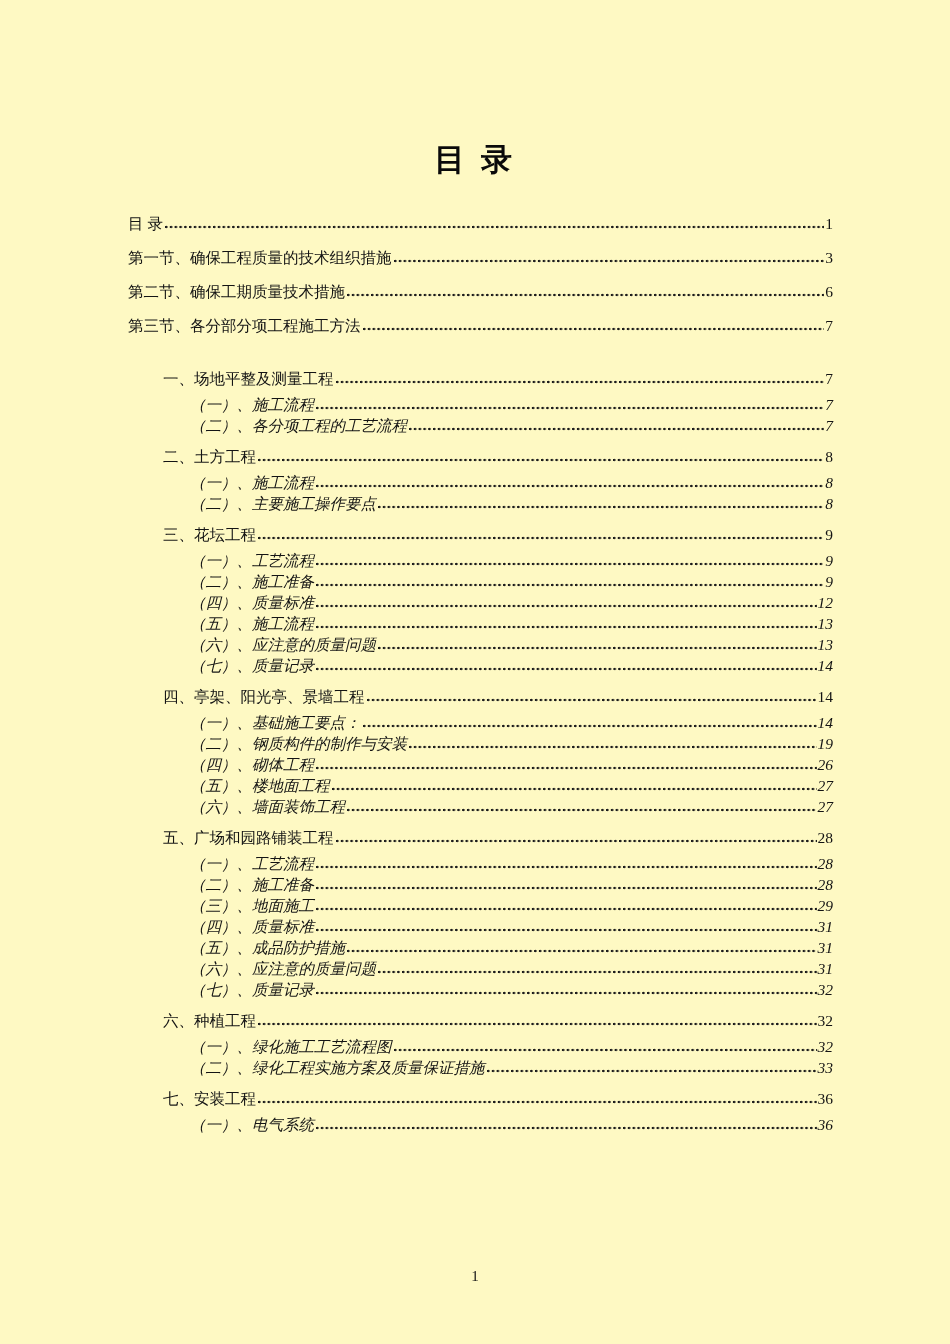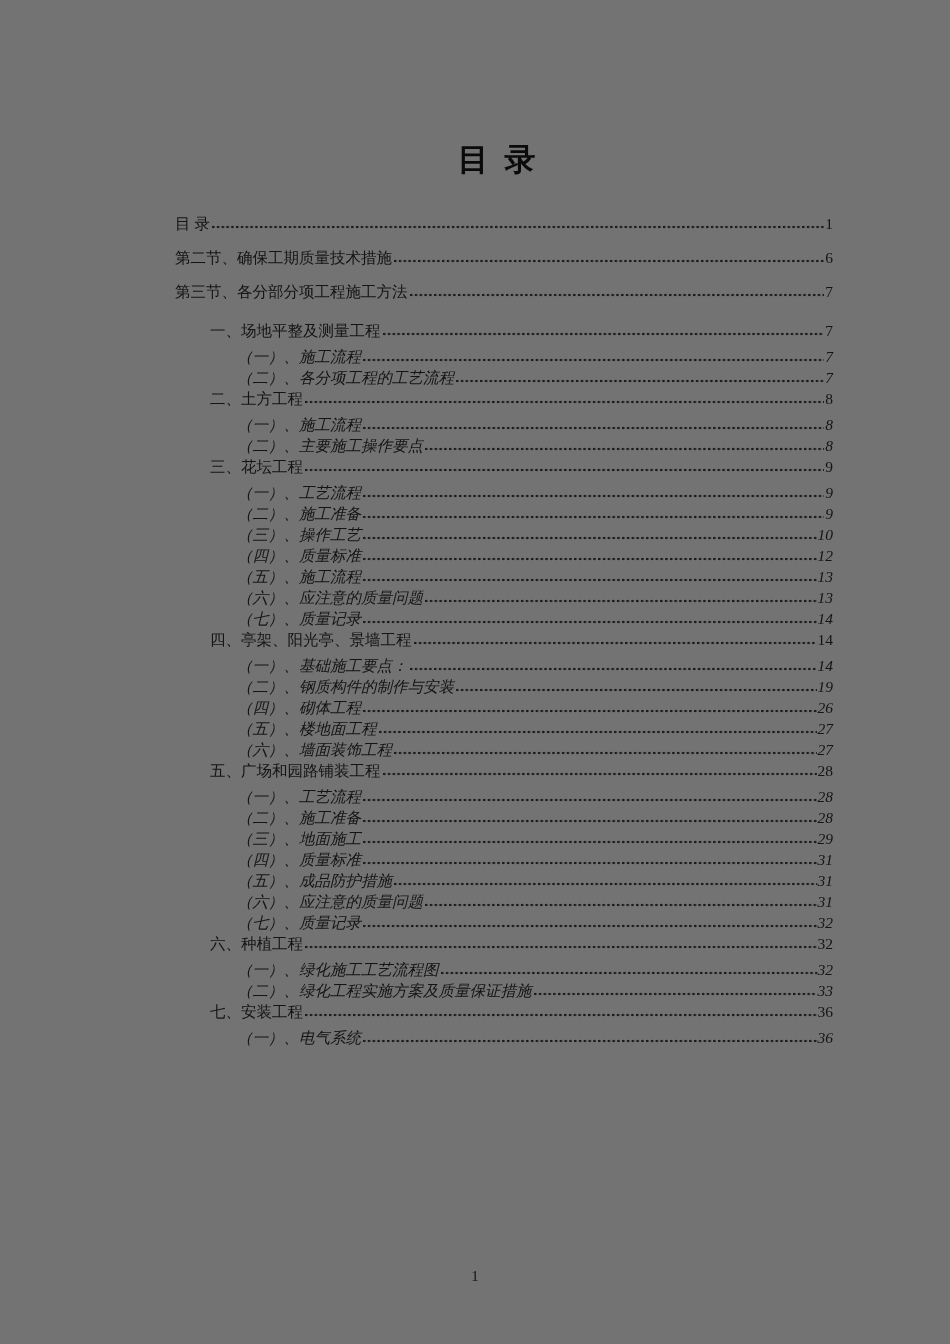--- a/index.html
+++ b/index.html
@@ -11,22 +11,21 @@
     width: 950px;
     height: 1344px;
     position: relative;
     overflow: hidden;
     font-family: "Liberation Serif", "DejaVu Serif", serif;
     color: #141414;
   }
   .page {
     position: absolute;
     inset: 0;
-    background: #737373;
-    padding-left: 47px;
+    background: #fef9c3;
   }
   .doc-title {
     margin-top: 141px;
     text-align: center;
     font-size: 31px;
     line-height: 38px;
     font-weight: 700;
     letter-spacing: 4px;
     color: #0a0a0a;
     white-space: pre;
@@ -54,23 +53,23 @@
     min-width: 10px;
     align-self: flex-end;
     height: 6px;
     margin: 0 1px 4px 2px;
     background-image: radial-gradient(circle at 1.2px 3px, #1b1b1b 1.05px, rgba(0,0,0,0) 1.6px);
     background-size: 4.8px 6px;
     background-repeat: repeat-x;
     background-position: left bottom;
   }
   .lv0 { padding-left: 0; margin-top: 13px; }
-  .lv1 { padding-left: 35px; margin-top: 0; margin-bottom: 5px; }
+  .lv1 { padding-left: 35px; margin-top: 10px; margin-bottom: 5px; }
   .lv2 { padding-left: 62px; font-style: italic; }
-  .lv0 + .lv1 { margin-top: 18px; }
+  .lv0 + .lv1 { margin-top: 32px; }
   .toc .row:first-child { margin-top: 0; }
   .footer {
     position: absolute;
     top: 1266px;
     left: 0;
     width: 100%;
     text-align: center;
     font-size: 15px;
     line-height: 20px;
     color: #141414;
@@ -82,20 +81,25 @@
 <div class="page">
   <div class="doc-title">目 录</div>
 
   <div class="toc">
       <div class="row lv0">
         <span class="label">目 录</span>
         <span class="dots"></span>
         <span class="pagenum">1</span>
       </div>
       <div class="row lv0">
+        <span class="label">第一节、确保工程质量的技术组织措施</span>
+        <span class="dots"></span>
+        <span class="pagenum">3</span>
+      </div>
+      <div class="row lv0">
         <span class="label">第二节、确保工期质量技术措施</span>
         <span class="dots"></span>
         <span class="pagenum">6</span>
       </div>
       <div class="row lv0">
         <span class="label">第三节、各分部分项工程施工方法</span>
         <span class="dots"></span>
         <span class="pagenum">7</span>
       </div>
       <div class="row lv1">
@@ -135,25 +139,20 @@
       </div>
       <div class="row lv2">
         <span class="label">（一）、工艺流程</span>
         <span class="dots"></span>
         <span class="pagenum">9</span>
       </div>
       <div class="row lv2">
         <span class="label">（二）、施工准备</span>
         <span class="dots"></span>
         <span class="pagenum">9</span>
-      </div>
-      <div class="row lv2">
-        <span class="label">（三）、操作工艺</span>
-        <span class="dots"></span>
-        <span class="pagenum">10</span>
       </div>
       <div class="row lv2">
         <span class="label">（四）、质量标准</span>
         <span class="dots"></span>
         <span class="pagenum">12</span>
       </div>
       <div class="row lv2">
         <span class="label">（五）、施工流程</span>
         <span class="dots"></span>
         <span class="pagenum">13</span>

